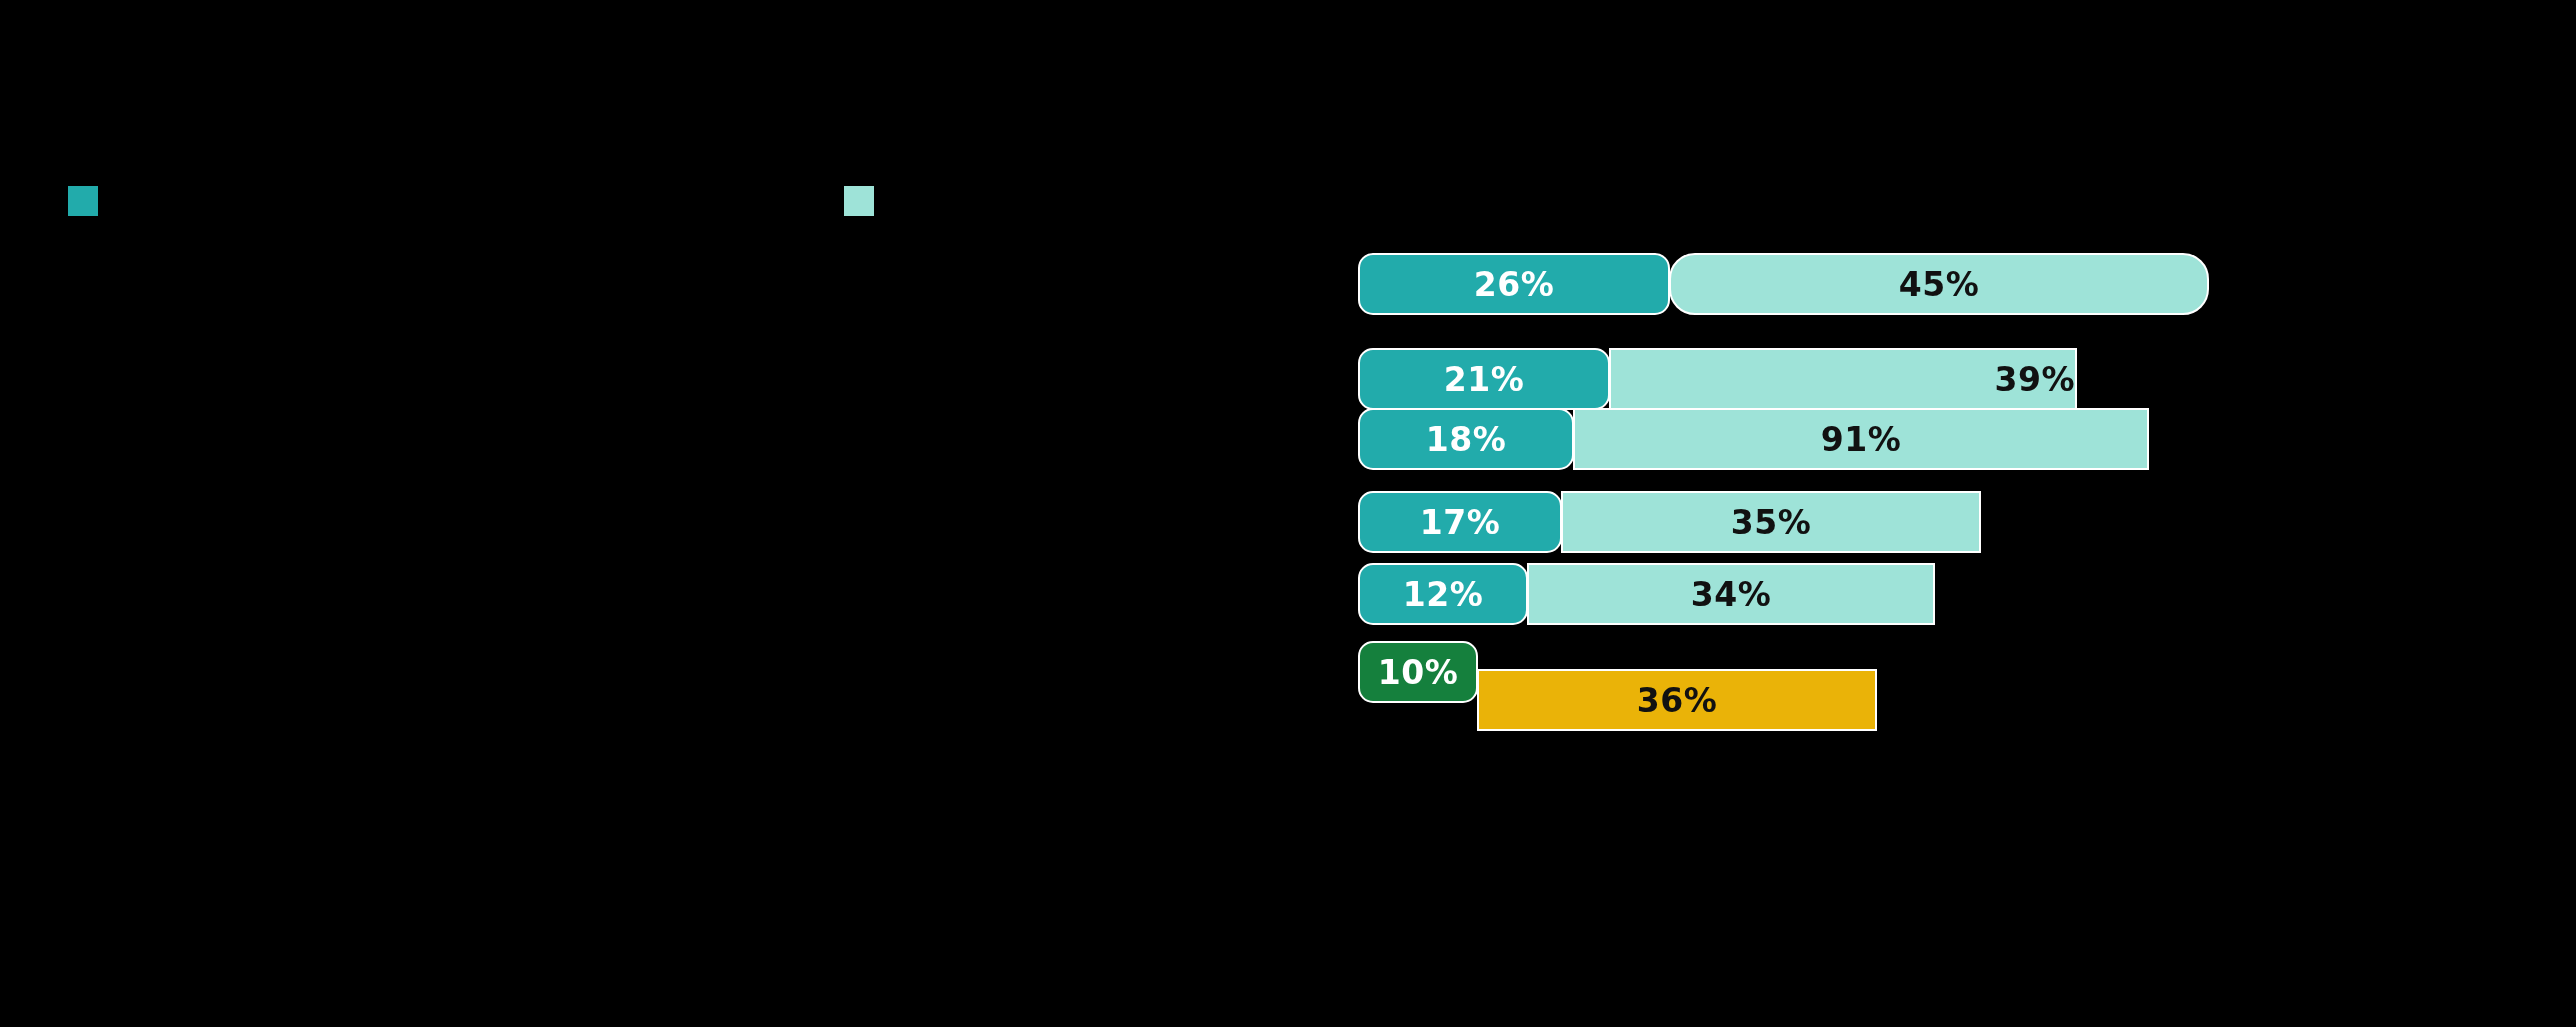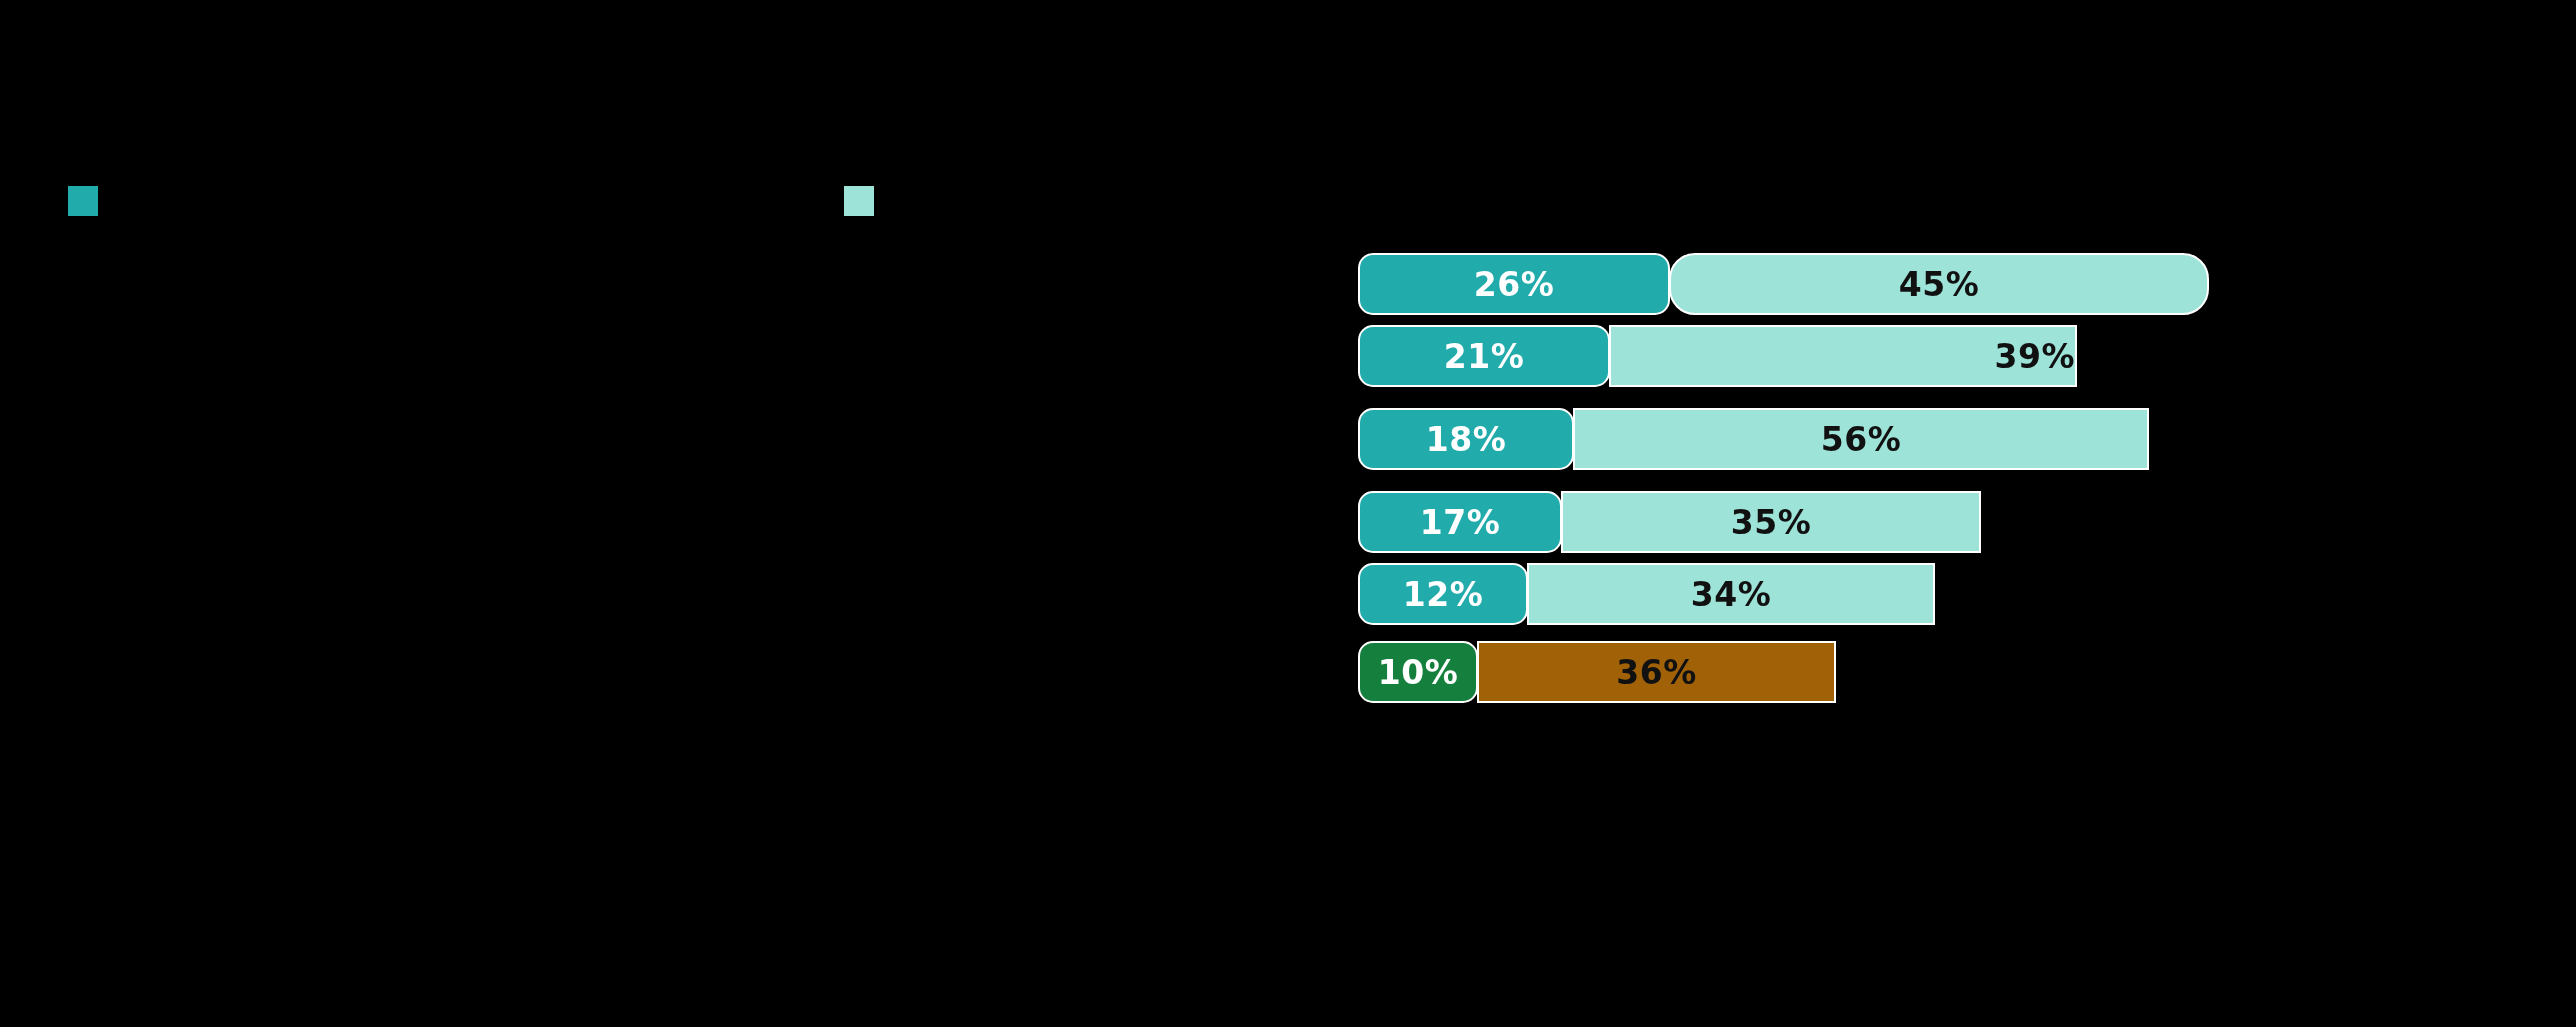--- a/index.html
+++ b/index.html
@@ -62,21 +62,21 @@
 
   .bar-row {
     position: absolute;
     left: 0;
     height: 62px;
     display: flex;
     align-items: stretch;
   }
 
   .bar-row.r0 { top: 0px; }
-  .bar-row.r1 { top: 72px; }
+  .bar-row.r1 { top: 95px; }
   .bar-row.r2 { top: 155px; }
   .bar-row.r3 { top: 238px; }
   .bar-row.r4 { top: 310px; }
   .bar-row.r5 { top: 388px; }
 
   .segment {
     position: relative;
     height: 62px;
     border: 2.8px solid #ffffff;
     display: flex;
@@ -182,21 +182,21 @@
     <div class="segment secondary" style="width: 468px; background: rgb(158, 227, 216); justify-content: flex-end;">
       <span class="segment-label">39%</span>
     </div>
   </div>
 
   <div class="bar-row r2">
     <div class="segment primary" style="width: 216px; background: rgb(34, 171, 171);">
       <span class="segment-label">18%</span>
     </div>
     <div class="segment secondary" style="width: 576px; background: rgb(158, 227, 216);">
-      <span class="segment-label">56%</span>
+      <span class="segment-label">91%</span>
     </div>
   </div>
 
   <div class="bar-row r3">
     <div class="segment primary" style="width: 204px; background: rgb(34, 171, 171);">
       <span class="segment-label">17%</span>
     </div>
     <div class="segment secondary" style="width: 420px; background: rgb(158, 227, 216);">
       <span class="segment-label">35%</span>
     </div>
@@ -208,19 +208,19 @@
     </div>
     <div class="segment secondary" style="width: 408px; background: rgb(158, 227, 216);">
       <span class="segment-label">34%</span>
     </div>
   </div>
 
   <div class="bar-row r5">
     <div class="segment primary" style="width: 120px; background: #15803d;">
       <span class="segment-label">10%</span>
     </div>
-    <div class="segment secondary" style="width: 359px; background: #a16207;">
+    <div class="segment secondary" style="width: 400px; background: #eab308; margin-top: 28px;">
       <span class="segment-label">36%</span>
     </div>
   </div>
 
 </div>
 
 
 </body></html>

